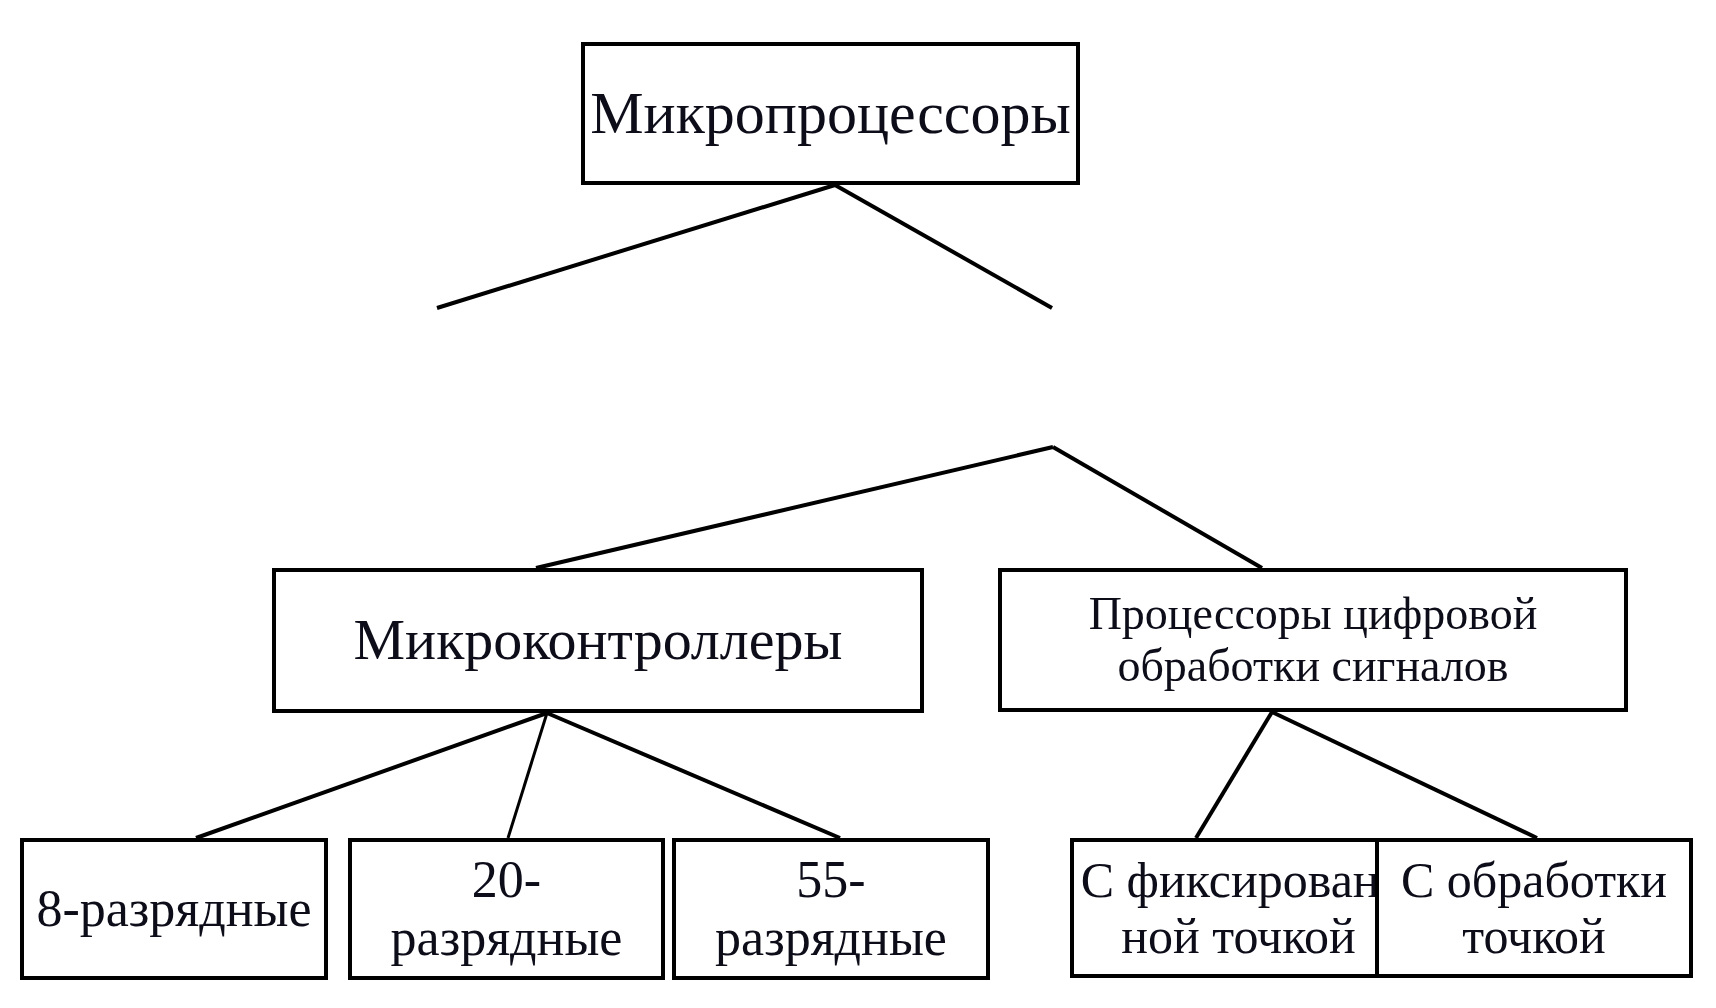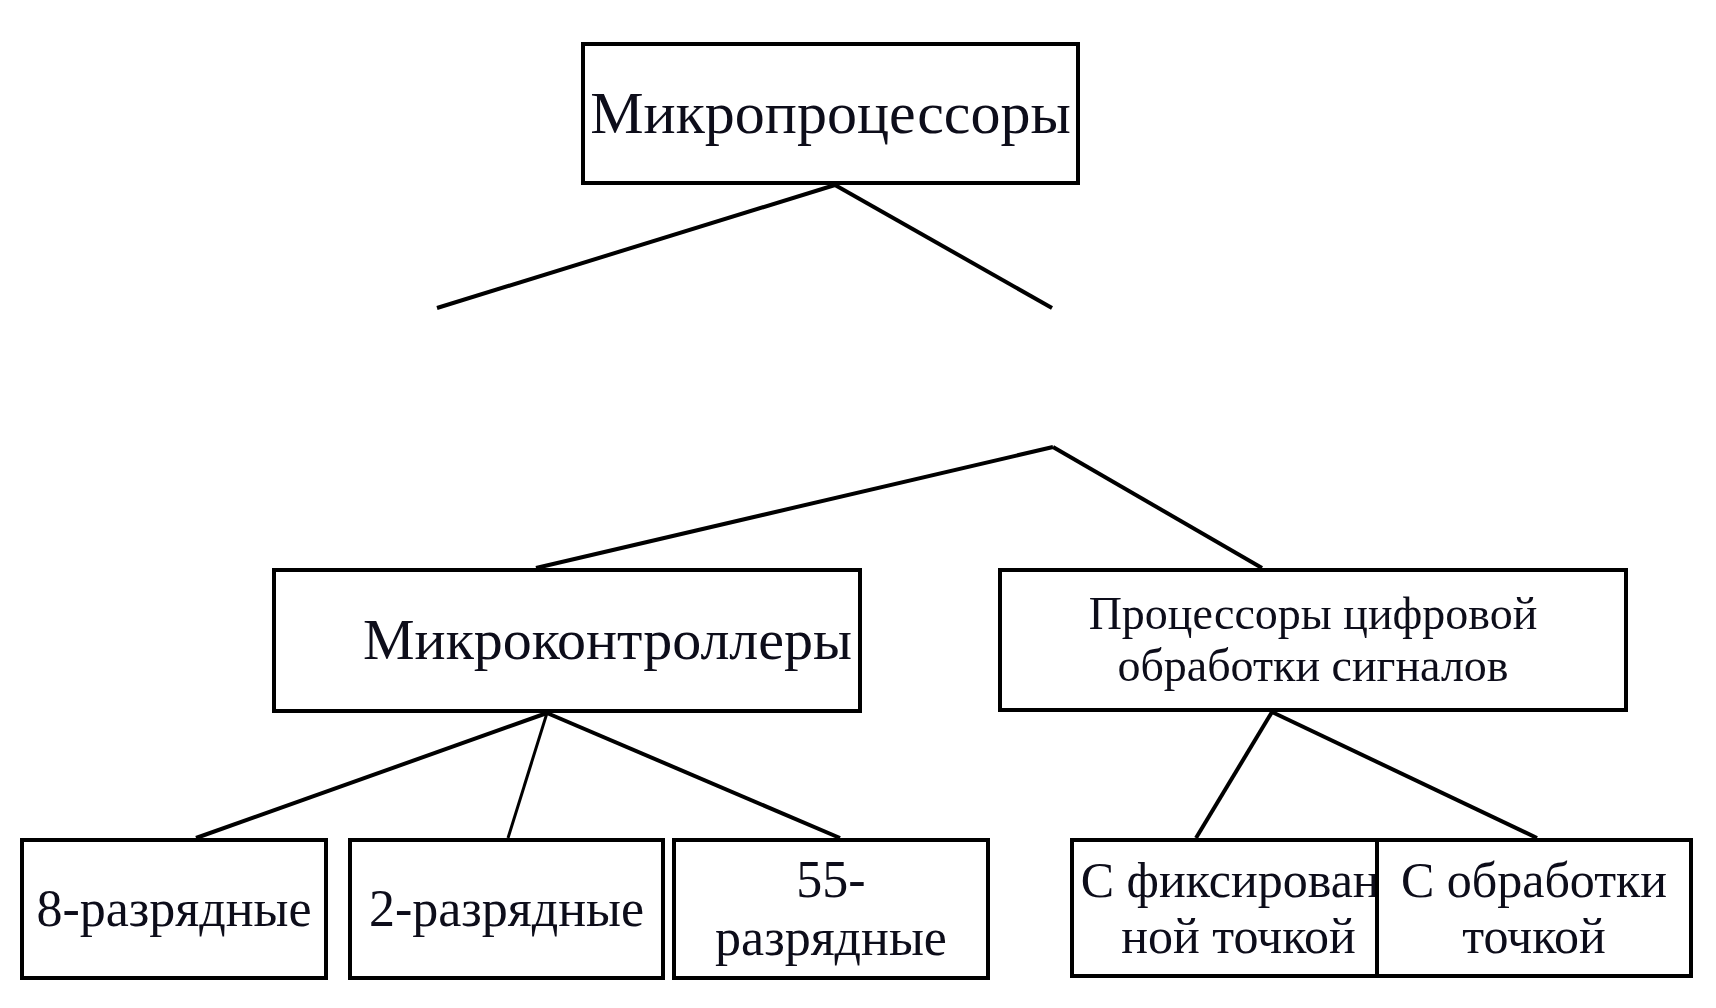--- a/index.html
+++ b/index.html
@@ -42,21 +42,21 @@
   .node .label {
     display: block;
     padding: 0 6px;
     white-space: pre-line;
   }
 
   
   #node-root        { left: 581px;  top: 42px;  width: 499px; height: 143px; font-size: 60px; justify-content: center; }
   #node-general     { left: 143px;  top: 308px; width: 567px; height: 139px; font-size: 58px; }
   #node-special     { left: 760px;  top: 308px; width: 578px; height: 139px; font-size: 58px; }
-  #node-mcu         { left: 272px;  top: 568px; width: 590px; height: 145px; font-size: 58px; justify-content: flex-end; }
+  #node-mcu         { left: 272px;  top: 568px; width: 652px; height: 145px; font-size: 58px; }
   #node-dsp         { left: 950px;  top: 568px; width: 630px; height: 144px; font-size: 46px; margin-left: 48px; }
   #node-bit8        { left: 20px;   top: 838px; width: 308px; height: 142px; font-size: 52px; }
   #node-bit16       { left: 348px;  top: 838px; width: 317px; height: 142px; font-size: 52px; }
   #node-bit32       { left: 672px;  top: 838px; width: 318px; height: 142px; font-size: 52px; }
   #node-fixedpoint  { left: 1070px; top: 838px; width: 337px; height: 140px; font-size: 50px; }
   #node-floatpoint  { left: 1375px; top: 838px; width: 318px; height: 140px; font-size: 50px; }
 </style>
 </head>
 <body>
 
@@ -89,21 +89,21 @@
   <div class="node" id="node-dsp">
     <span class="label">Процессоры цифровой
 обработки сигналов</span>
   </div>
 
   <div class="node" id="node-bit8">
     <span class="label">8-разрядные</span>
   </div>
 
   <div class="node" id="node-bit16">
-    <span class="label">2-разрядные</span>
+    <span class="label">20-разрядные</span>
   </div>
 
   <div class="node" id="node-bit32">
     <span class="label">55-разрядные</span>
   </div>
 
   <div class="node" id="node-fixedpoint">
     <span class="label">С фиксирован-
 ной точкой</span>
   </div>

